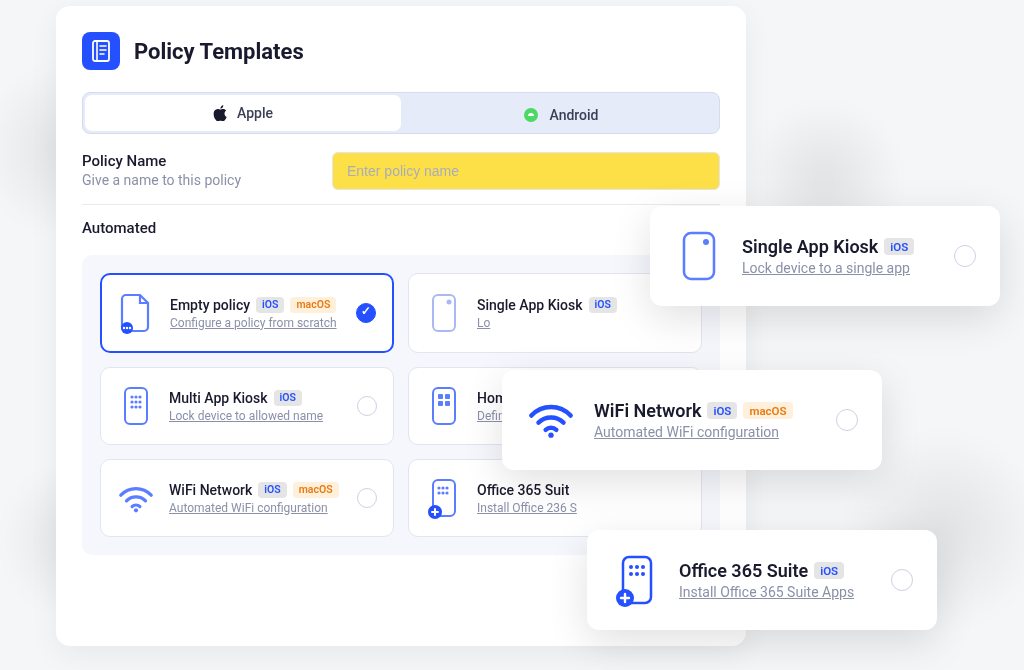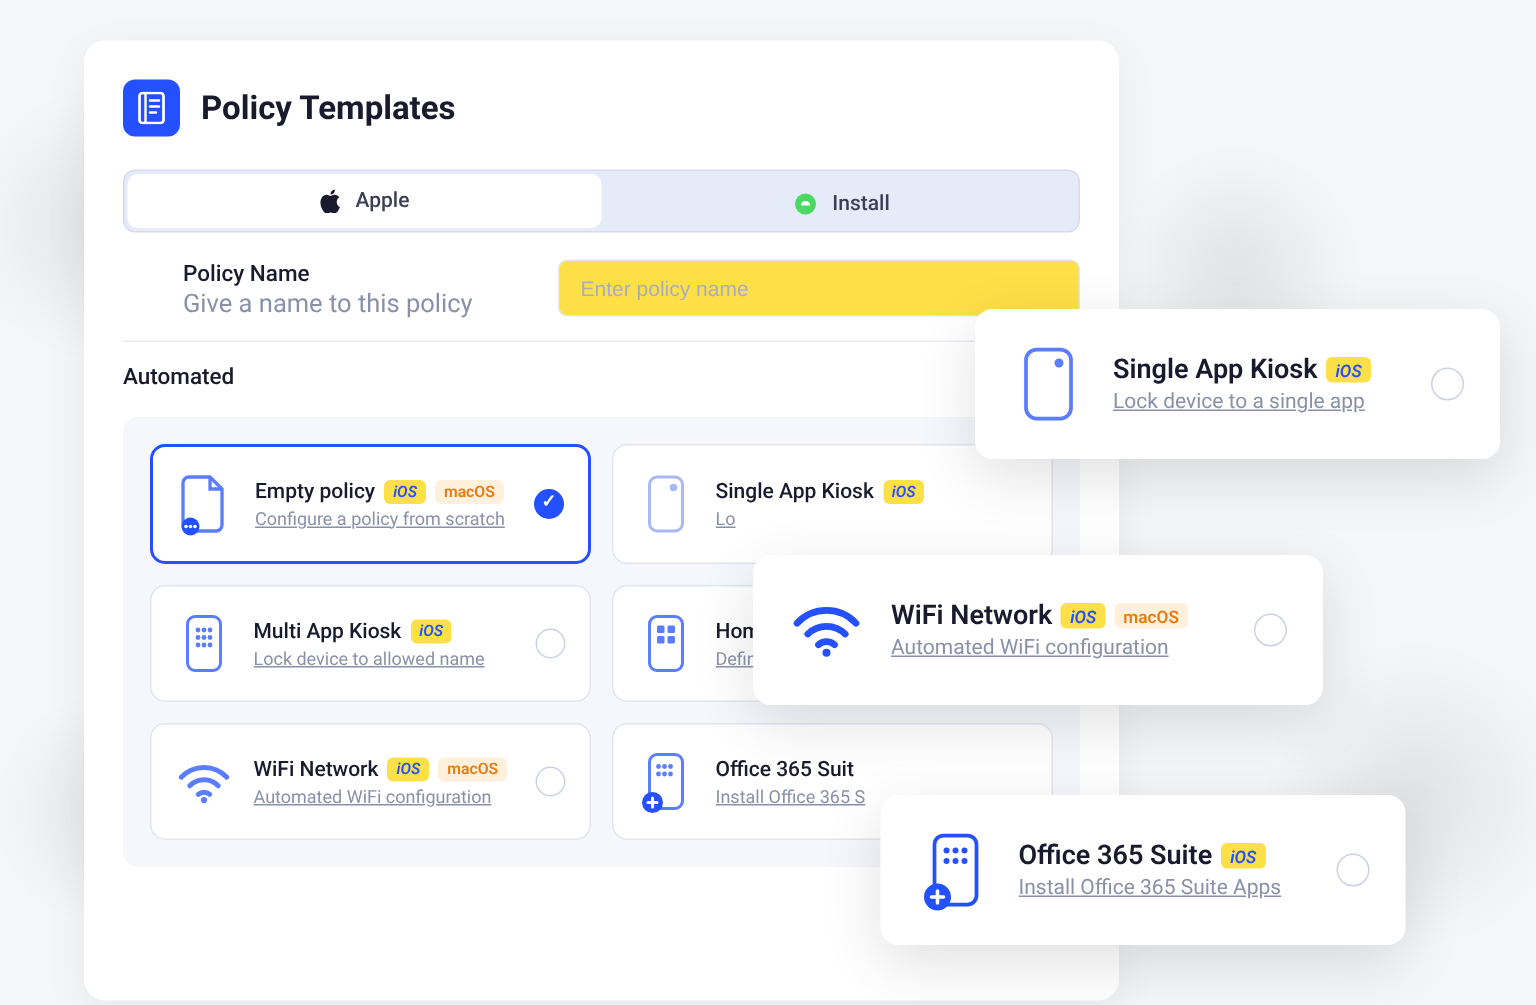--- a/index.html
+++ b/index.html
@@ -12,21 +12,21 @@
   filter: blur(8px);
 }
 .blob1 { width: 180px; height: 180px; left: -20px; top: 60px; }
 .blob2 { width: 160px; height: 160px; right: 120px; top: 100px; }
 .blob3 { width: 200px; height: 200px; right: -20px; top: 430px; }
 .blob4 { width: 180px; height: 140px; left: -10px; top: 470px; }
 
 .card {
   position: absolute;
   left: 56px;
-  top: 27px;
+  top: 6px;
   width: 690px;
   height: 640px;
   background: #fff;
   border-radius: 14px;
   box-shadow: 0 8px 30px rgba(0,0,0,0.06);
   padding: 26px;
 }
 
 .header { display: flex; align-items: center; gap: 14px; margin-bottom: 22px; }
 .header-icon {
@@ -40,23 +40,23 @@
   overflow: hidden; margin-bottom: 18px; background: #e6ebf9; align-items: flex-end;
 }
 .segment {
   flex: 1; padding: 10px 0; text-align: center; font-size: 14px;
   font-weight: 500; display: flex; align-items: center; justify-content: center;
   gap: 10px; cursor: pointer; color: #3a3f55;
 }
 .segment.active { background: #fff; border-radius: 7px; margin: 2px; }
 
 .field-row { display: flex; align-items: flex-start; gap: 30px; margin-bottom: 14px; }
-.field-label { flex: 0 0 220px; margin-left: 40px; }
+.field-label { flex: 0 0 220px; }
 .field-label-title { font-size: 15px; font-weight: 500; color: #1a1a2e; margin-bottom: 2px; }
-.field-label-sub { font-size: 17px; color: #8a90a8; }
+.field-label-sub { font-size: 14px; color: #8a90a8; }
 .field-input {
   flex: 1; padding: 10px 14px; border: 1px solid #e2e5ef; border-radius: 6px;
   font-size: 14px; color: #555; background: #fde047;
 }
 .field-input::placeholder { color: #a8adbe; }
 
 .divider { height: 1px; background: #e8eaf2; margin: 12px 0 14px 0; }
 
 .templates-header { display: flex; justify-content: space-between; align-items: center; margin-bottom: 18px; }
 .templates-label { font-size: 15px; font-weight: 500; color: #1a1a2e; }
@@ -75,21 +75,21 @@
   position: relative; cursor: pointer;
 }
 .template-card.selected { border: 2px solid #2450ff; }
 
 .template-icon { width: 38px; height: 44px; flex-shrink: 0; display: flex; align-items: center; justify-content: center; }
 
 .template-body { flex: 1; min-width: 0; }
 .template-title-row { display: flex; align-items: center; gap: 6px; flex-wrap: wrap; margin-bottom: 3px; }
 .template-title { font-size: 14px; font-weight: 500; color: #1a1a2e; }
 .badge { font-size: 10.5px; font-weight: 600; padding: 1.5px 6px; border-radius: 4px; }
-.badge.ios { background: #fde047; color: #2450ff; font-style: italic; }
+.badge.ios { background: #e5e5e5; color: #2450ff; }
 .badge.macos { background: #fff0dc; color: #e87b12; }
 .template-desc { font-size: 12px; color: #8a90a8; white-space: nowrap; overflow: hidden; text-overflow: ellipsis; text-decoration: underline; }
 
 .radio {
   width: 20px; height: 20px; border: 1.5px solid #cdd2e3; border-radius: 50%;
   flex-shrink: 0; position: relative;
 }
 .radio.checked { background: #2450ff; border-color: #2450ff; }
 .radio.checked::after {
   content: "✓"; color: #fff; font-size: 12px; font-weight: 700;
@@ -145,21 +145,21 @@
       </span>
       <span>Apple</span>
     </div>
     <div class="segment">
       <span>
         <svg width="16" height="16" viewBox="0 0 16 16">
             <circle cx="8" cy="8" r="7" fill="#4bd864"></circle>
             <path d="M5 9 a3 3 0 0 1 6 0 z" fill="#fff"></path>
           </svg>
       </span>
-      <span>Install</span>
+      <span>Android</span>
     </div>
   </div>
 
   <div class="field-row">
     <div class="field-label">
       <div class="field-label-title">Policy Name</div>
       <div class="field-label-sub">Give a name to this policy</div>
     </div>
     <input class="field-input" placeholder="Enter policy name" style="">
   </div>
@@ -293,21 +293,21 @@
               <circle cx="16" cy="17" r="1.6" fill="#5b7dff"></circle>
               <circle cx="20" cy="17" r="1.6" fill="#5b7dff"></circle>
             <circle cx="8" cy="36" r="7" fill="#2450ff"></circle>
             <path d="M8 33 v6 M5 36 h6" stroke="#fff" stroke-width="2" stroke-linecap="round"></path>
           </svg>
         </div>
         <div class="template-body">
           <div class="template-title-row">
             <span class="template-title">Office 365 Suit</span>
           </div>
-          <div class="template-desc">Install Office 365 S</div>
+          <div class="template-desc">Install Office 236 S</div>
         </div>
       </div>
     </div>
   </div>
 </div>
 
 <div class="popout pop1">
   <div class="template-icon">
     <svg width="42" height="56" viewBox="0 0 42 56">
       <rect x="6" y="5" width="30" height="46" rx="7" fill="none" stroke="#5b7dff" stroke-width="2.5"></rect>

